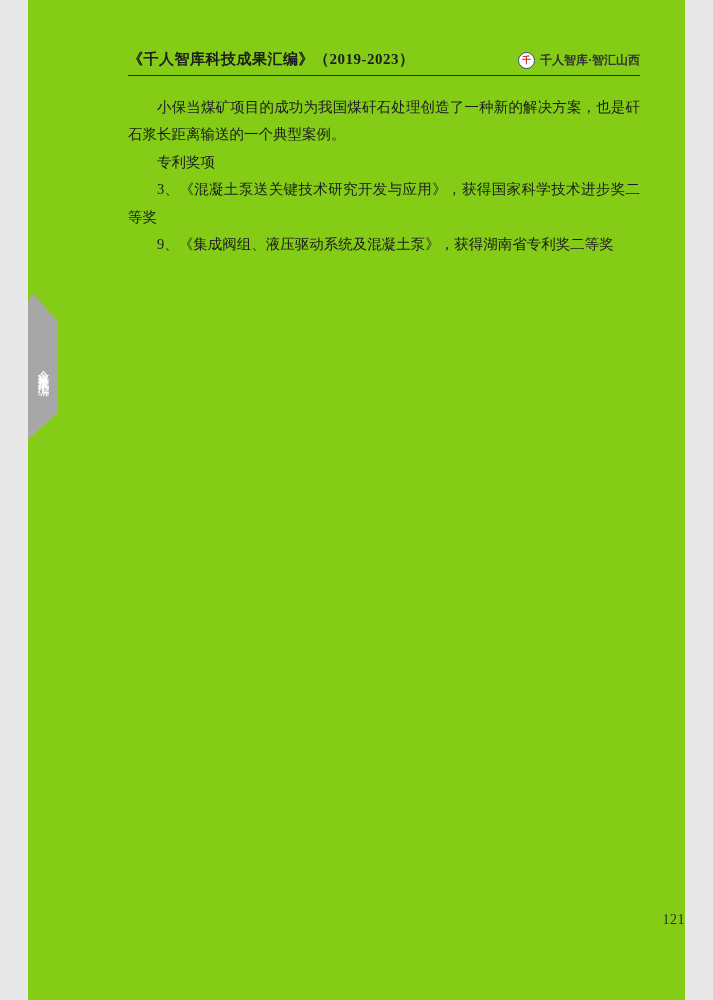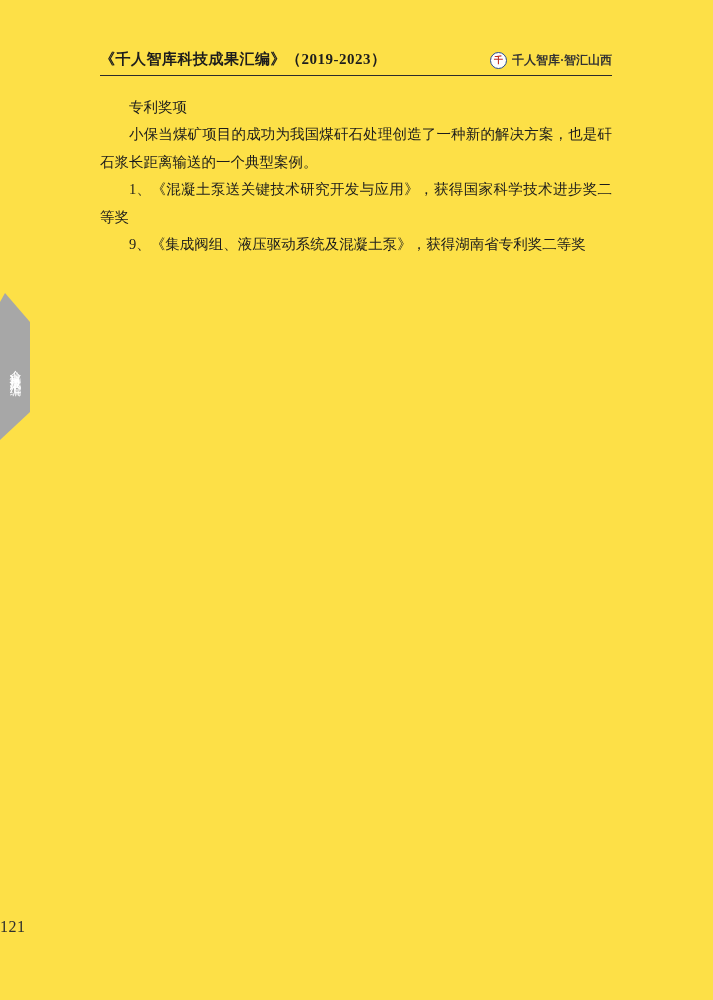--- a/index.html
+++ b/index.html
@@ -1,20 +1,20 @@
 <!DOCTYPE html>
 <html><head>
 <meta charset="utf-8">
 <style>
   html,body { margin:0; padding:0; background:#e8e8e8; }
   .page {
     position:relative;
-    width:713px; height:1000px;
+    width:657px; height:1000px;
     margin:0 auto;
-    background:#fde047;
+    background:#84cc16;
     overflow:hidden;
     font-family:"Liberation Serif","DejaVu Serif",serif;
   }
 
   
   .header {
     position:absolute;
     left:100px; top:50px;
     width:512px;
     display:flex;
@@ -91,44 +91,43 @@
     letter-spacing:2px;
     color:#ffffff;
     margin-top:4px;
   }
 
   
   .page-number {
     position:absolute;
     left:0; right:0;
     top:912px;
-    text-align:left;
-    font-size:16px;
+    text-align:right;
+    font-size:14px;
     color:#2e2e2e;
     letter-spacing:0.5px;
-    margin-top:6px;
   }
 </style>
 </head>
 <body>
 
 <div class="page">
 
   <div class="header">
     <div class="header-title">《千人智库科技成果汇编》（2019-2023）</div>
     <div class="brand">
       <div class="brand-badge">千</div>
       <div class="brand-text">千人智库·智汇山西</div>
     </div>
   </div>
 
   <div class="content">
+    <p>小保当煤矿项目的成功为我国煤矸石处理创造了一种新的解决方案，也是矸石浆长距离输送的一个典型案例。</p>
     <p>专利奖项</p>
-    <p>小保当煤矿项目的成功为我国煤矸石处理创造了一种新的解决方案，也是矸石浆长距离输送的一个典型案例。</p>
-    <p>1、《混凝土泵送关键技术研究开发与应用》，获得国家科学技术进步奖二等奖</p>
+    <p>3、《混凝土泵送关键技术研究开发与应用》，获得国家科学技术进步奖二等奖</p>
     <p>9、《集成阀组、液压驱动系统及混凝土泵》，获得湖南省专利奖二等奖</p>
   </div>
 
   <div class="side-tab">
     <div class="side-tab-label">企业科技成果汇编</div>
   </div>
 
   <div class="page-number">121</div>
 
 </div>

